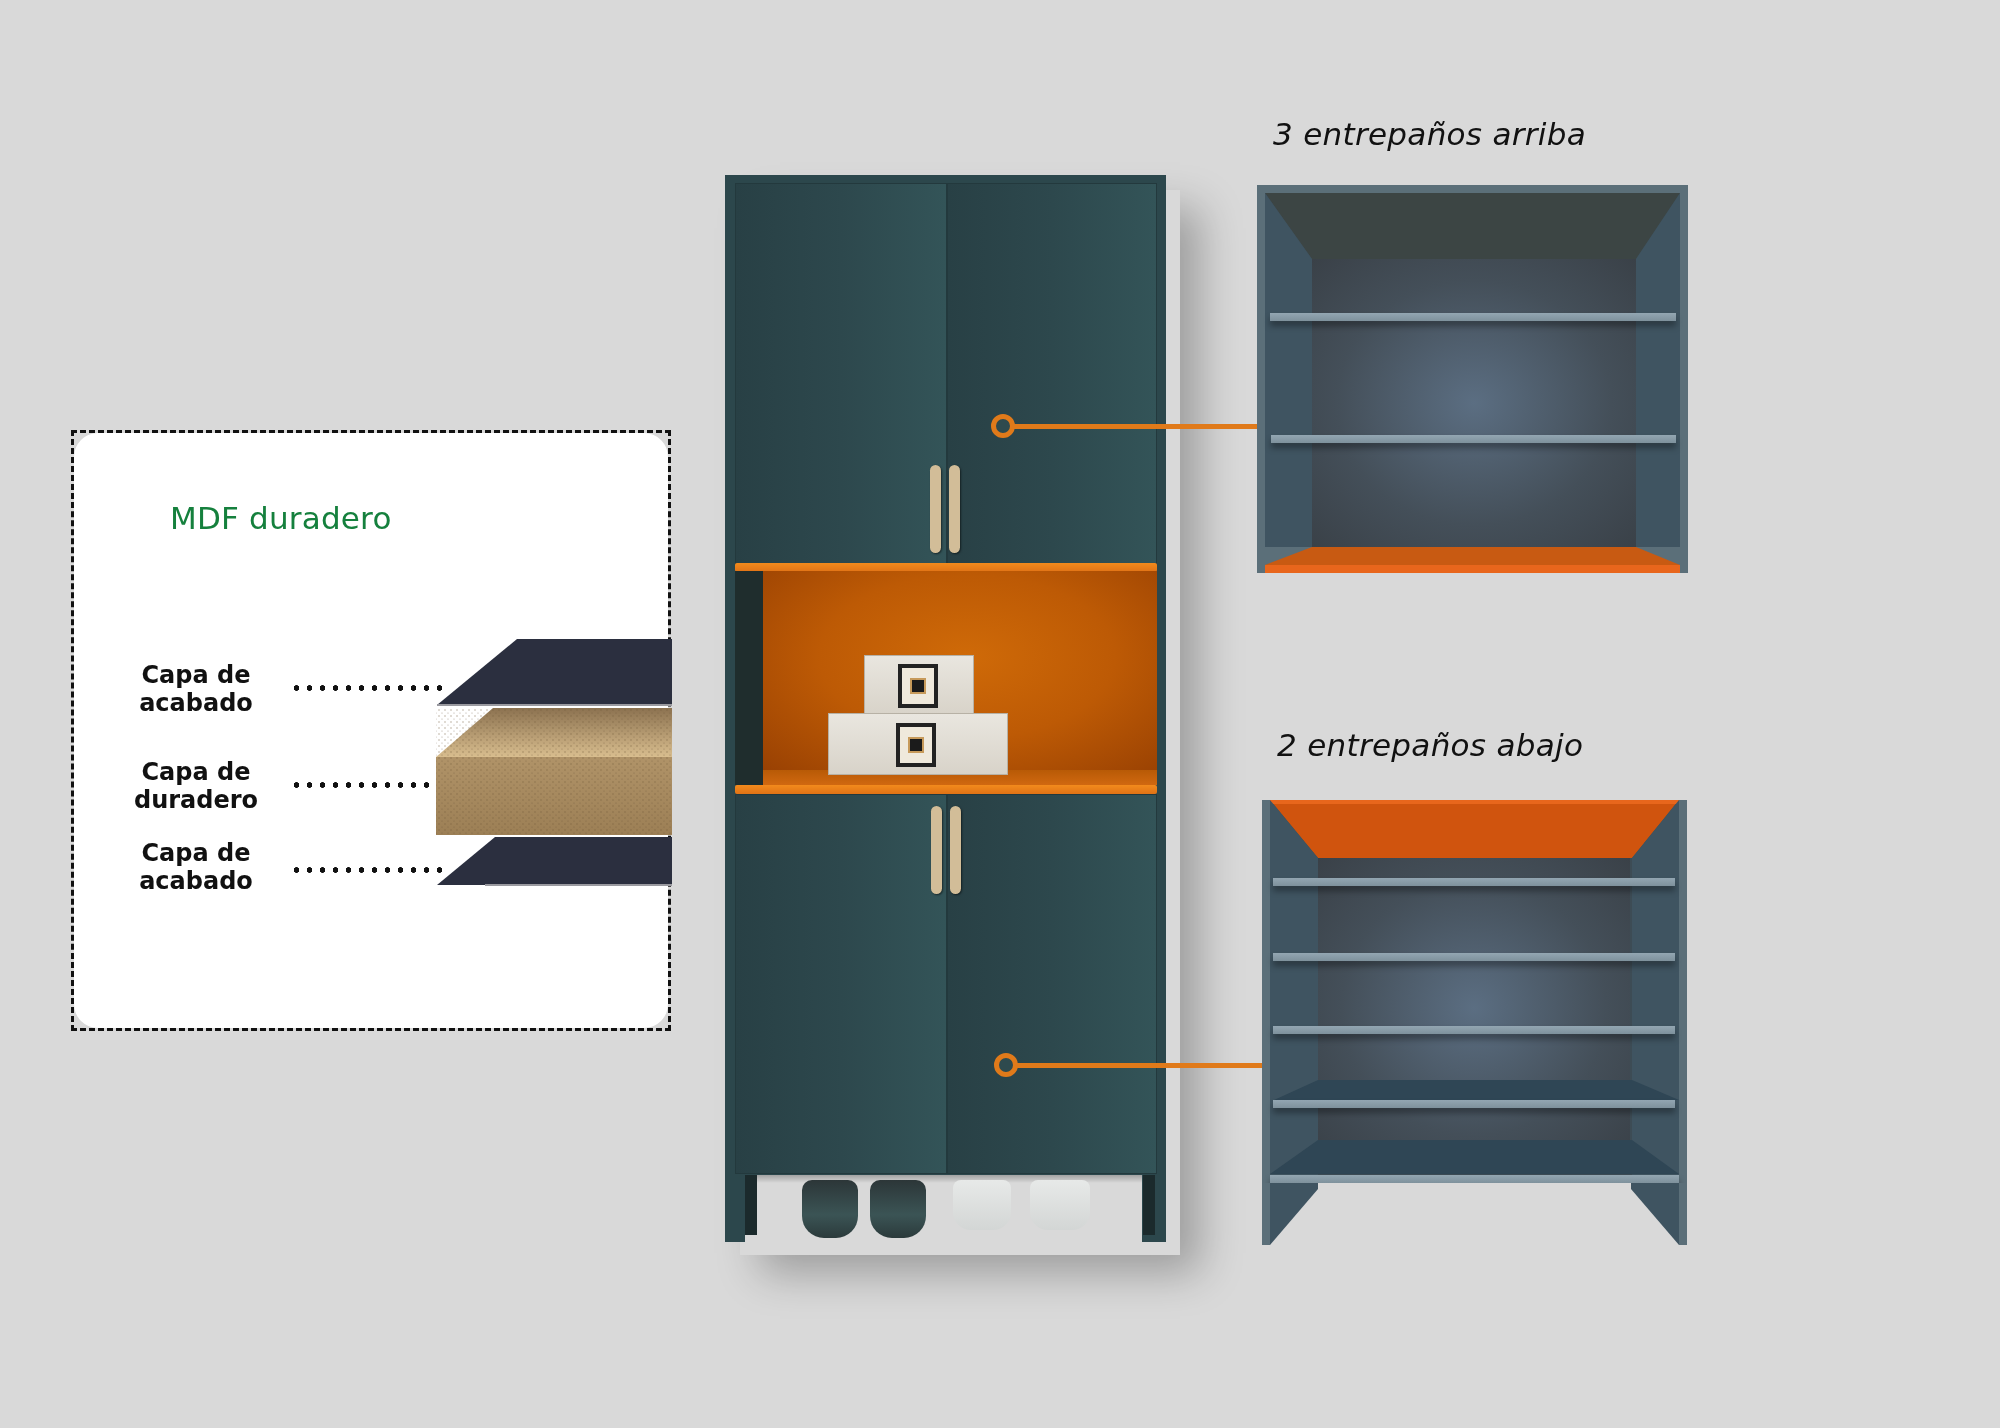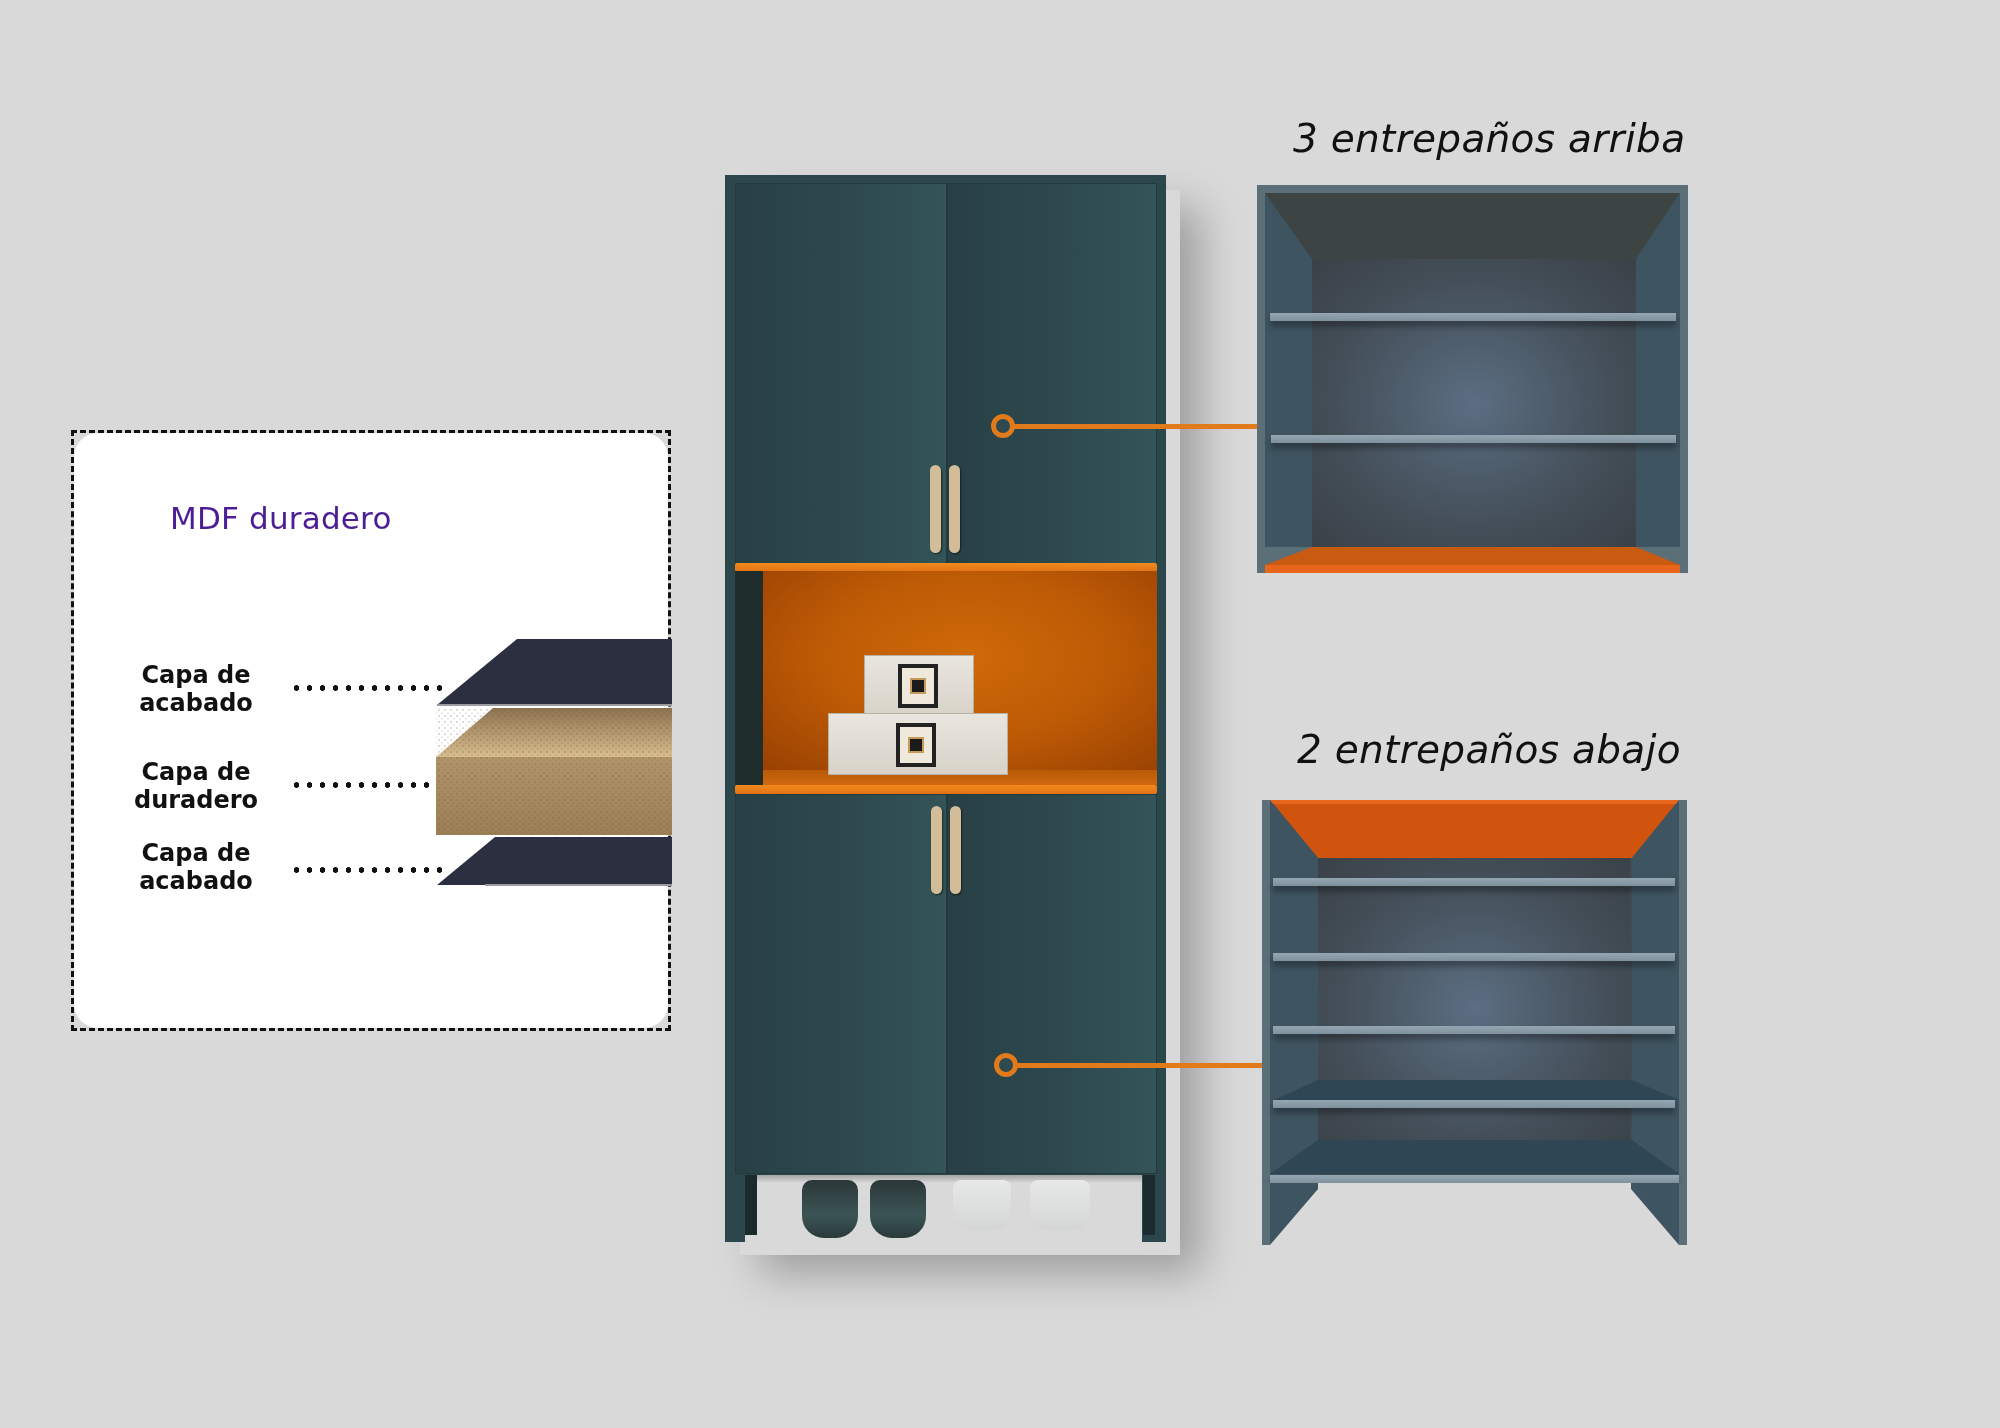--- a/index.html
+++ b/index.html
@@ -13,21 +13,21 @@
   
   .mdf-frame {
     left: 71px; top: 430px; width: 600px; height: 601px;
     border: 3px dashed #111; box-sizing: border-box;
   }
   .mdf-card {
     left: 74px; top: 433px; width: 594px; height: 595px;
     background: #ffffff; border-radius: 24px;
   }
   .mdf-title {
-    left: 170px; top: 500px; font-size: 31px; color: #4c1d95;
+    left: 170px; top: 500px; font-size: 31px; color: #15803d;
     font-weight: 500; letter-spacing: 0.2px; white-space: nowrap;
   }
   .layer-label {
     width: 150px; text-align: center; color: #111;
     font-size: 24px; line-height: 28px; font-weight: 600;
   }
   .dots {
     height: 6px; width: 154px;
     background-image: radial-gradient(circle, #111 2.6px, transparent 3px);
     background-size: 13px 6px; background-repeat: repeat-x;
@@ -85,22 +85,22 @@
 
   
   .marker {
     width: 14px; height: 14px; border: 5px solid #e07a1a; border-radius: 50%;
     background: #2e4a4e;
   }
   .connector { height: 5px; background: #e07a1a; }
 
   
   .caption {
-    font-size: 39px; font-style: italic; color: #111; white-space: nowrap;
-    font-weight: 500; letter-spacing: 0.3px; margin-left: 20px;
+    font-size: 31px; font-style: italic; color: #111; white-space: nowrap;
+    font-weight: 500; letter-spacing: 0.3px;
   }
   .open-cab { background: #5b6f79; }
   .open-back {
     background: radial-gradient(ellipse at 50% 50%, #5b6e82 0%, #444f59 60%, #3a4148 100%);
   }
   .shelf-grey {
     background: linear-gradient(#93a6b2, #7e919c);
     box-shadow: 0 5px 6px rgba(0,0,0,0.35);
   }
 </style>

